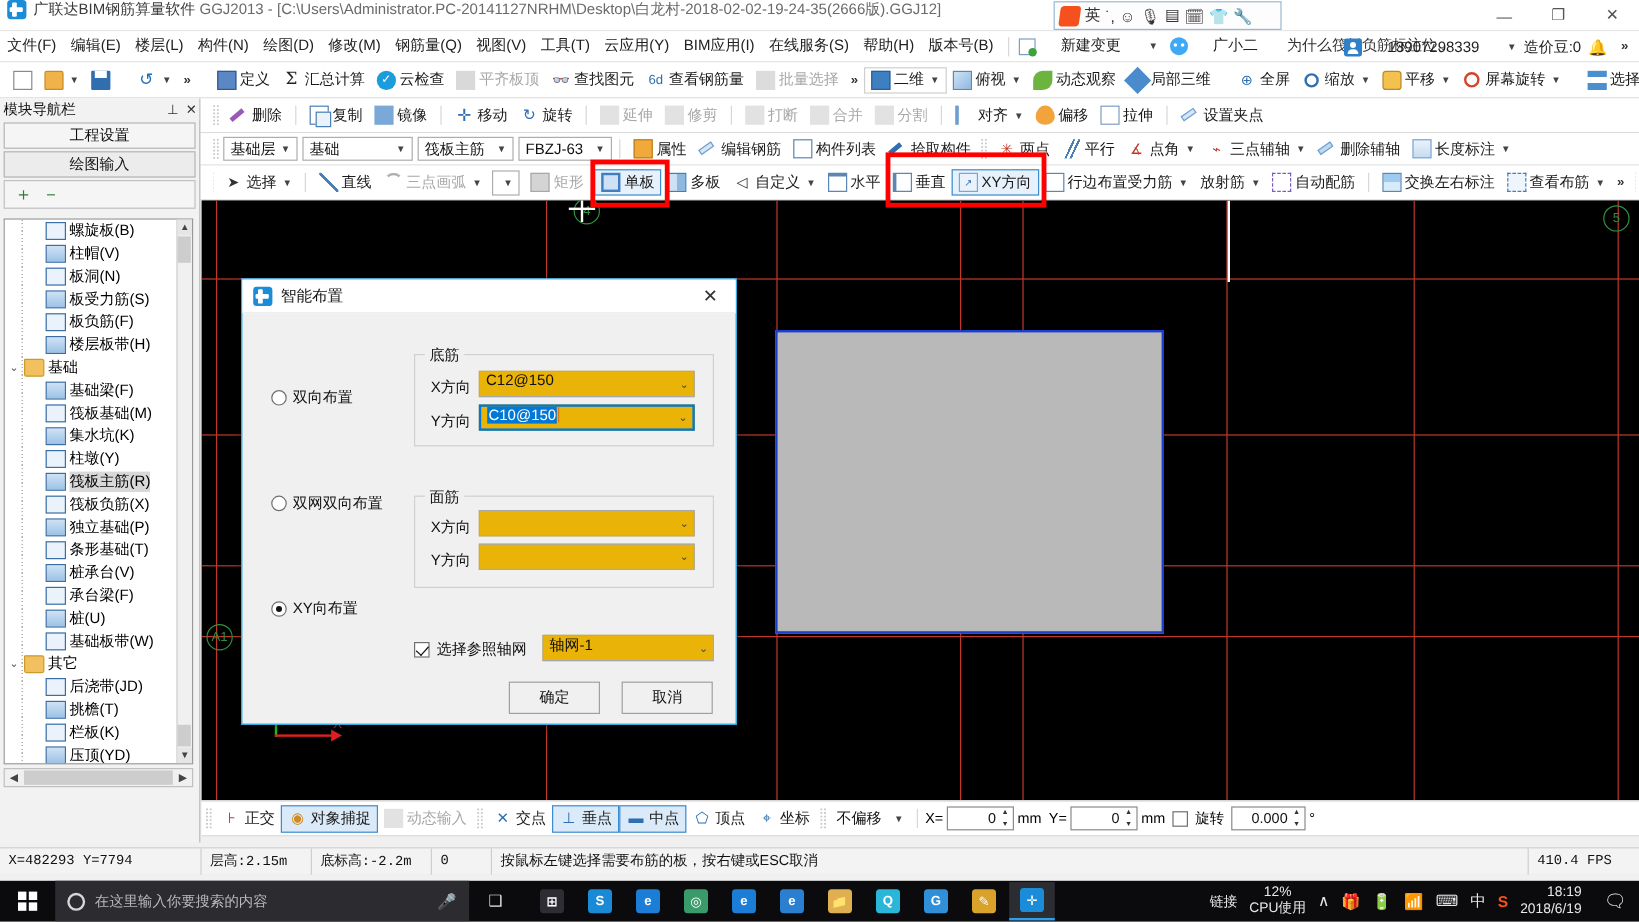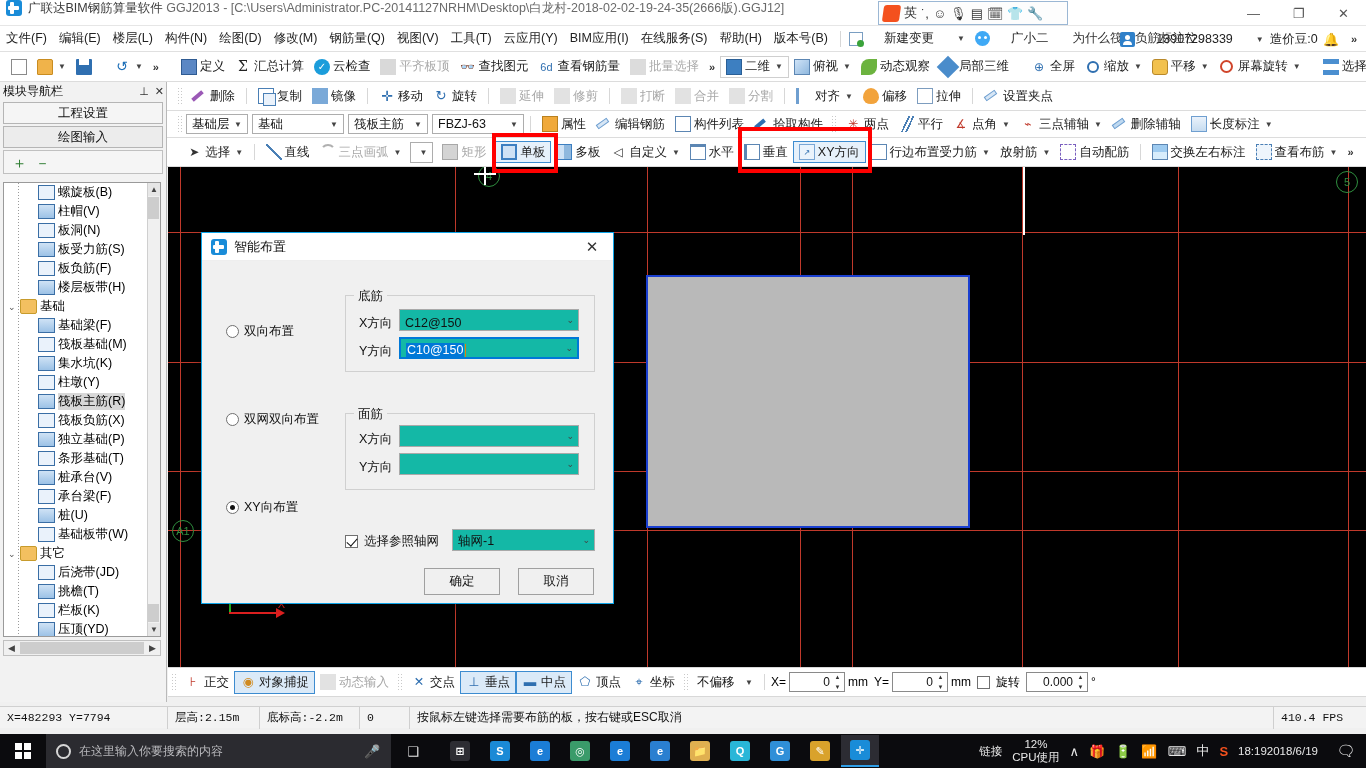--- a/index.html
+++ b/index.html
@@ -227,22 +227,22 @@
   .dlg-ic:after{content:"";position:absolute;left:2px;top:6px;width:11px;height:4px;background:#fff;border-radius:1px;}
   .dlg-t{font-size:13px;color:#111;}
   .dlg-x{position:absolute;right:0;top:0;width:42px;height:28px;display:flex;align-items:center;justify-content:center;font-size:15px;color:#333;}
   .gbox{position:absolute;border:1px solid #d0d0d0;}
   .gbox > .gtitle{position:absolute;left:8px;top:-8px;background:#f0f0f0;padding:0 4px;font-size:12.5px;color:#111;}
   .radio-row{position:absolute;display:flex;align-items:center;gap:5px;font-size:12.5px;color:#111;}
   .radio{width:13px;height:13px;border-radius:50%;border:1px solid #707070;background:#fff;position:relative;flex:none;}
   .radio.on:after{content:"";position:absolute;left:3px;top:3px;width:5px;height:5px;border-radius:50%;background:#111;}
   .fld-label{position:absolute;font-size:12.5px;color:#111;}
   .dcombo{
-    position:absolute;height:22px;border:1px solid #a9a9a9;background:#14b8a6;
-    display:flex;align-items:flex-end;padding-left:5px;font-size:12.5px;color:#111;
+    position:absolute;height:22px;border:1px solid #a9a9a9;background:#eab308;
+    display:flex;align-items:flex-start;padding-left:5px;font-size:12.5px;color:#111;
   }
   .dcombo.focus{border:2px solid #0078d7;}
   .dcombo .arw{position:absolute;right:4px;top:0;height:100%;display:flex;align-items:center;color:#444;font-size:9px;}
   .dcombo .selv{background:#0078d7;color:#fff;padding:0 1px;}
   .caret-bar{display:inline-block;width:1px;height:13px;background:#e07b10;margin-left:1px;vertical-align:middle;}
   .chk{width:13px;height:13px;border:1px solid #707070;background:#fff;position:relative;flex:none;}
   .chk.on:after{content:"";position:absolute;left:3px;top:0px;width:5px;height:9px;border:solid #111;border-width:0 1.6px 1.6px 0;transform:rotate(42deg);}
   .dbtn{
     position:absolute;height:27px;width:76px;background:#f0f0f0;border:1px solid #a0a0a0;
     display:flex;align-items:center;justify-content:center;font-size:12.5px;color:#111;
@@ -284,21 +284,21 @@
   }
   .cortana{width:15px;height:15px;border:2px solid #d6d6d6;border-radius:50%;flex:none;}
   .mic{margin-left:auto;color:#cfcfcf;font-size:13px;}
   .taskview{width:44px;height:34px;display:flex;align-items:center;justify-content:center;color:#e2e2e2;font-size:13px;}
   .tbapps{display:flex;align-items:center;gap:2px;margin-left:6px;}
   .tbapp{width:38px;height:32px;display:flex;align-items:center;justify-content:center;position:relative;}
   .tbapp.active{background:#2c2c33;border-bottom:2px solid #2f9fe8;}
   .appsq{width:20px;height:20px;border-radius:3px;display:flex;align-items:center;justify-content:center;font-size:11px;color:#fff;font-weight:bold;}
   .tray{margin-left:auto;display:flex;align-items:center;gap:10px;padding-right:6px;font-size:11.5px;color:#e8e8e8;}
   .cpu{display:flex;flex-direction:column;align-items:center;line-height:13px;font-size:11.5px;}
-  .clock{display:flex;flex-direction:row;align-items:flex-end;line-height:14px;font-size:11.5px;padding-right:4px;}
+  .clock{display:flex;flex-direction:column;align-items:flex-end;line-height:14px;font-size:11.5px;padding-right:4px;}
   .notif{width:28px;display:flex;align-items:center;justify-content:center;font-size:15px;}
   .tray .ti{font-size:13px;}
 </style>
 </head>
 <body>
 
 <div class="app">
 
   <div class="titlebar">
     <div class="tb-icon"></div>
@@ -542,21 +542,21 @@
         <span class="cb">▼</span>
     </div>
     <div class="combo" style="width:92px;margin-left:4px;">
       <span class="cv">基础</span>
         <span class="cb">▼</span>
     </div>
     <div class="combo" style="width:80px;margin-left:4px;">
       <span class="cv">筏板主筋</span>
         <span class="cb">▼</span>
     </div>
-    <div class="combo" style="width:92px;margin-left:4px;">
+    <div class="combo" style="width:78px;margin-left:4px;">
       <span class="cv">FBZJ-63</span>
         <span class="cb">▼</span>
     </div>
     <div class="sep-v"></div>
     <div class="tbtn">
         <span class="ic ic-prop"></span>
         <span class="cap">属性</span>
       </div>
     <div class="tbtn">
         <span class="ic">

